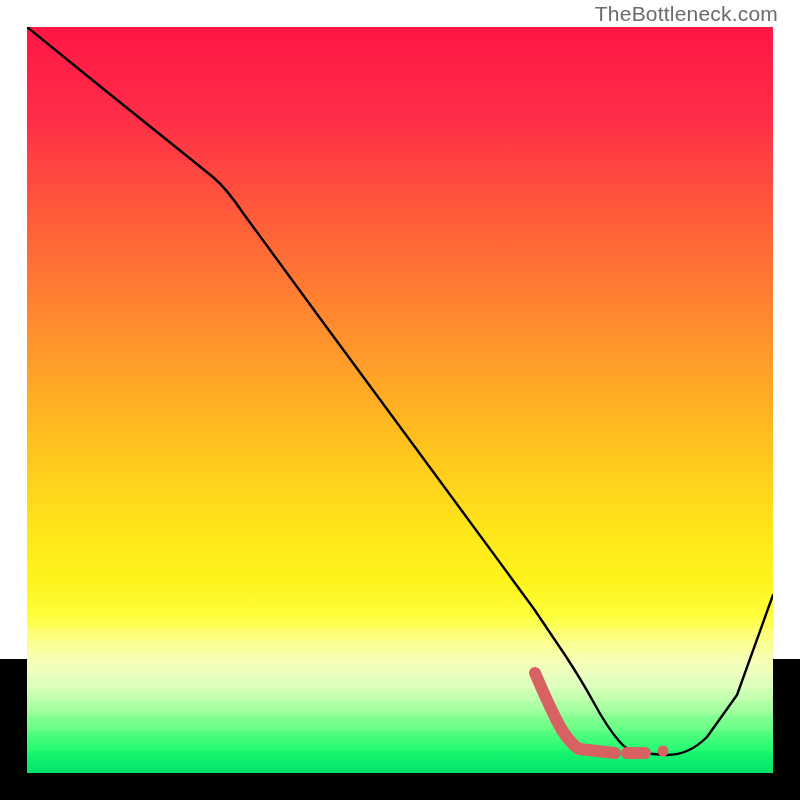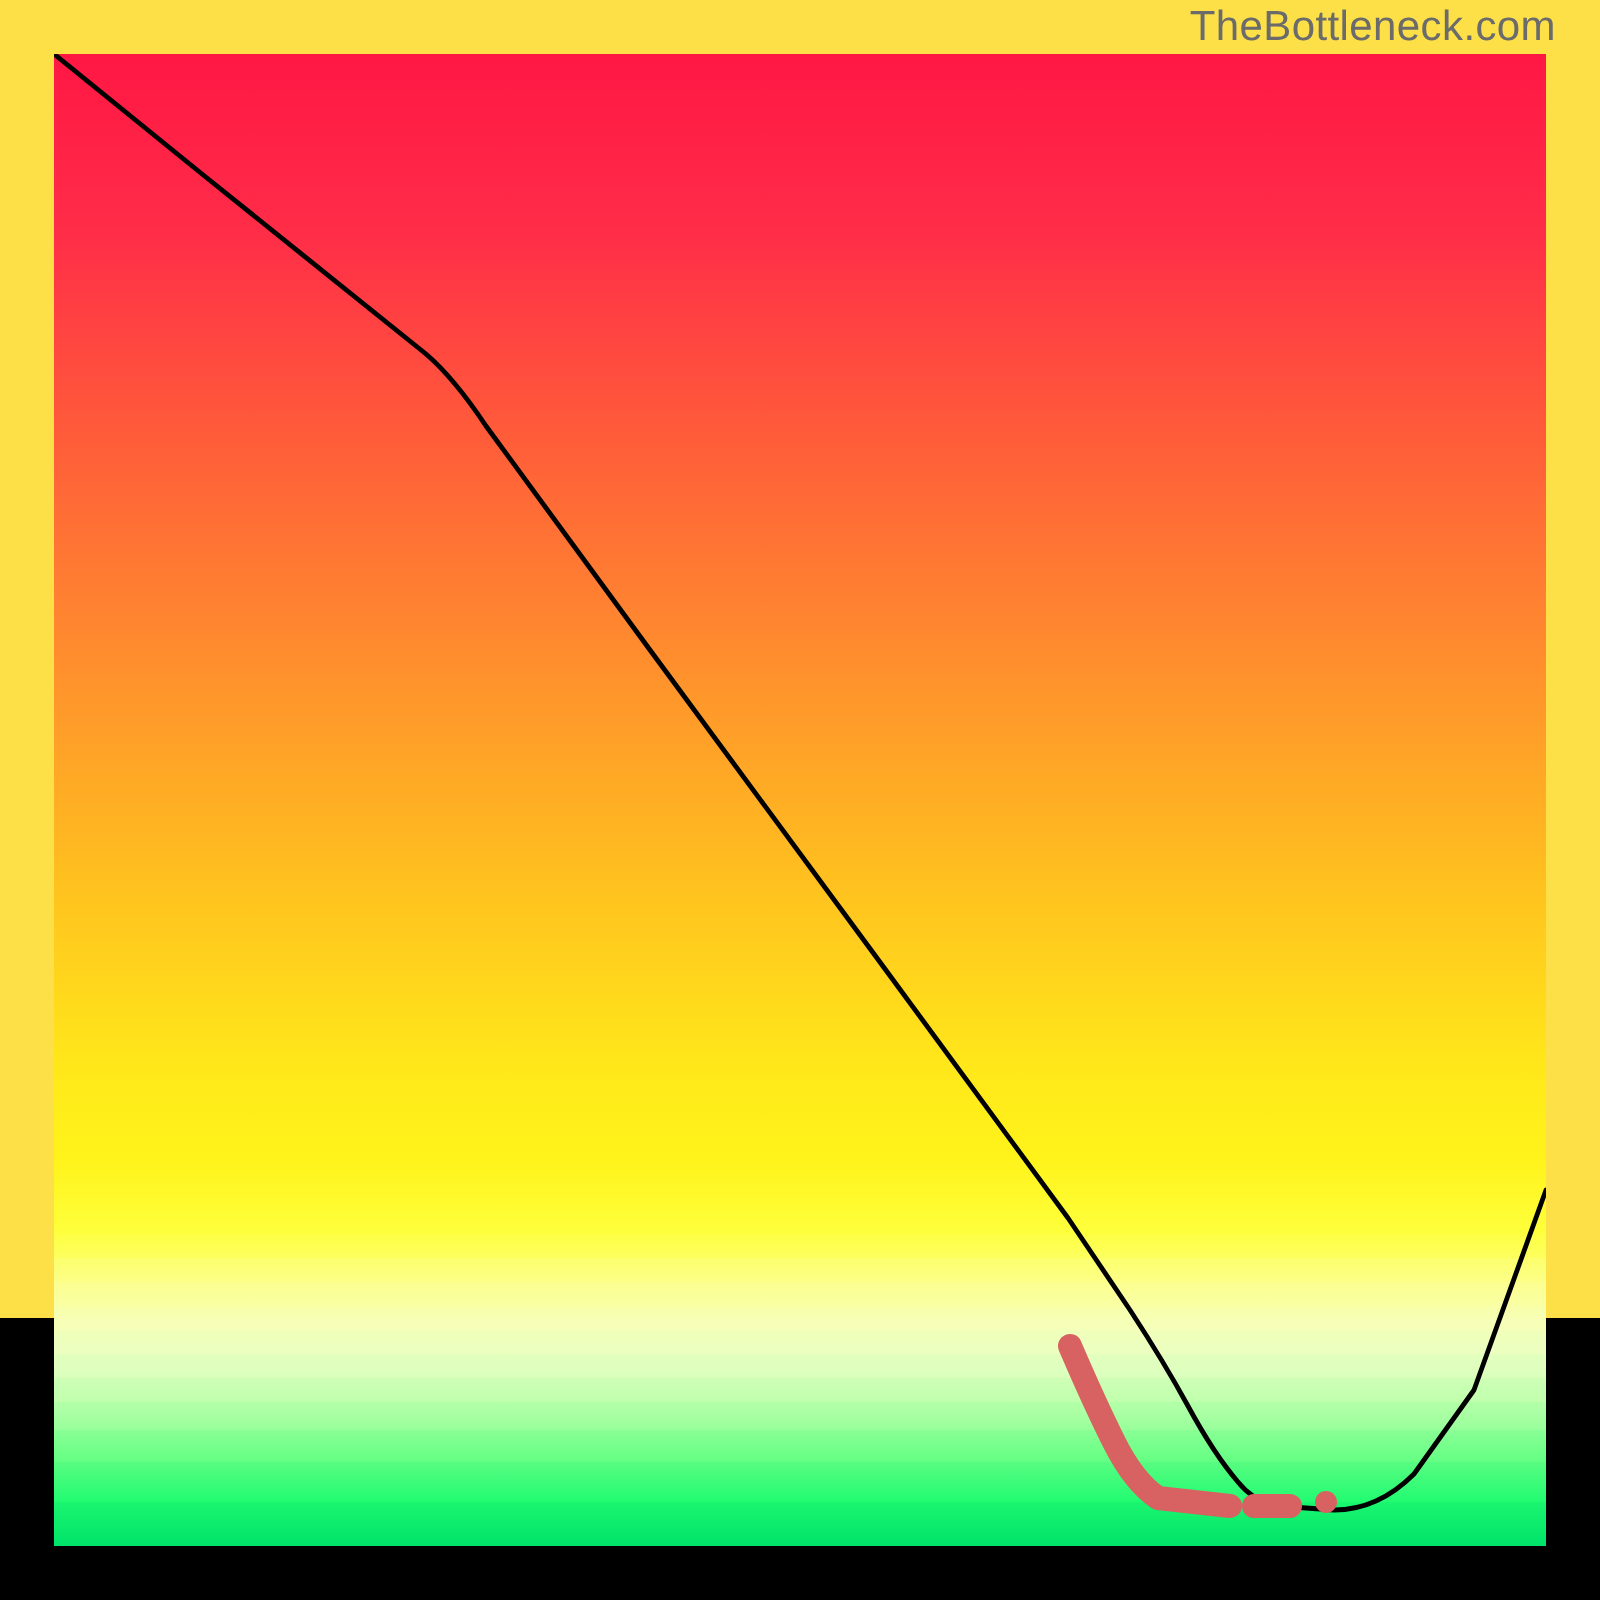--- a/index.html
+++ b/index.html
@@ -7,21 +7,21 @@
     padding: 0;
     width: 800px;
     height: 800px;
     background: #000000;
     overflow: hidden;
   }
   .outer-frame {
     position: relative;
     width: 800px;
     height: 659px;
-    background: #fde047;
+    background: #ffffff;
   }
   .watermark {
     position: absolute;
     top: 2px;
     right: 22px;
     font-family: Arial, Helvetica, sans-serif;
     font-size: 21px;
     font-weight: 400;
     color: #6b6b6b;
     letter-spacing: 0.2px;

